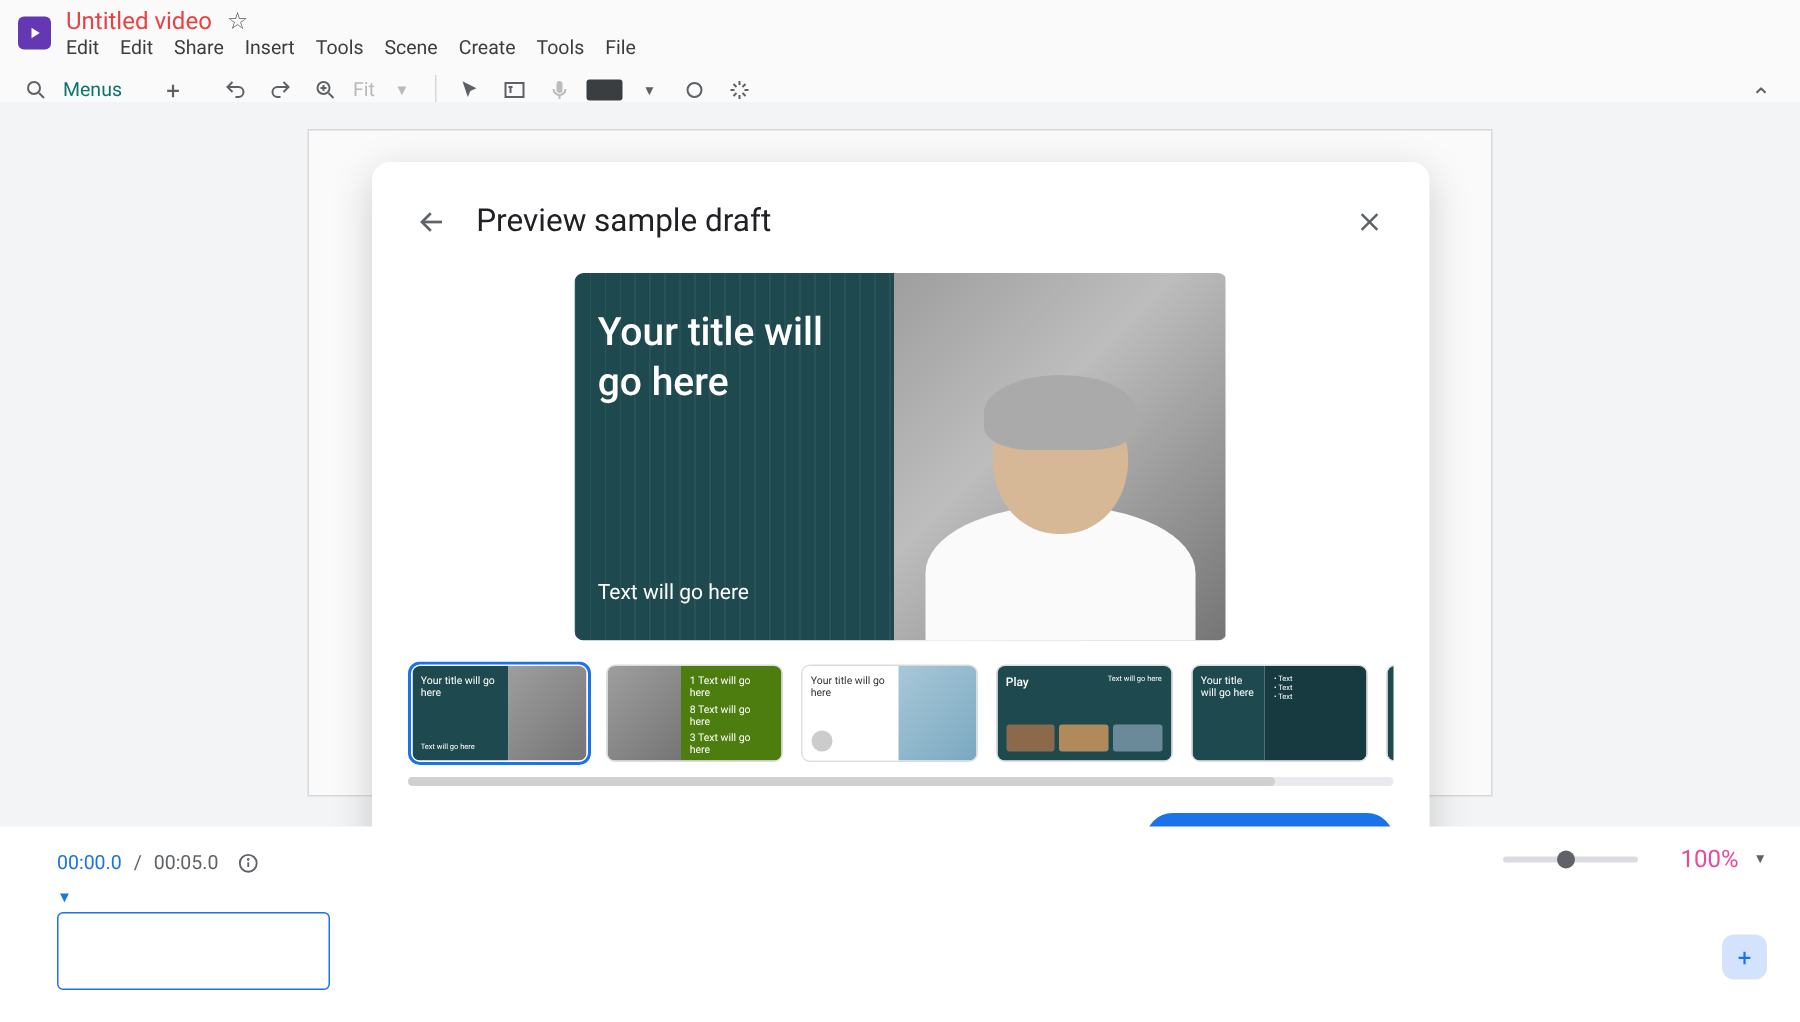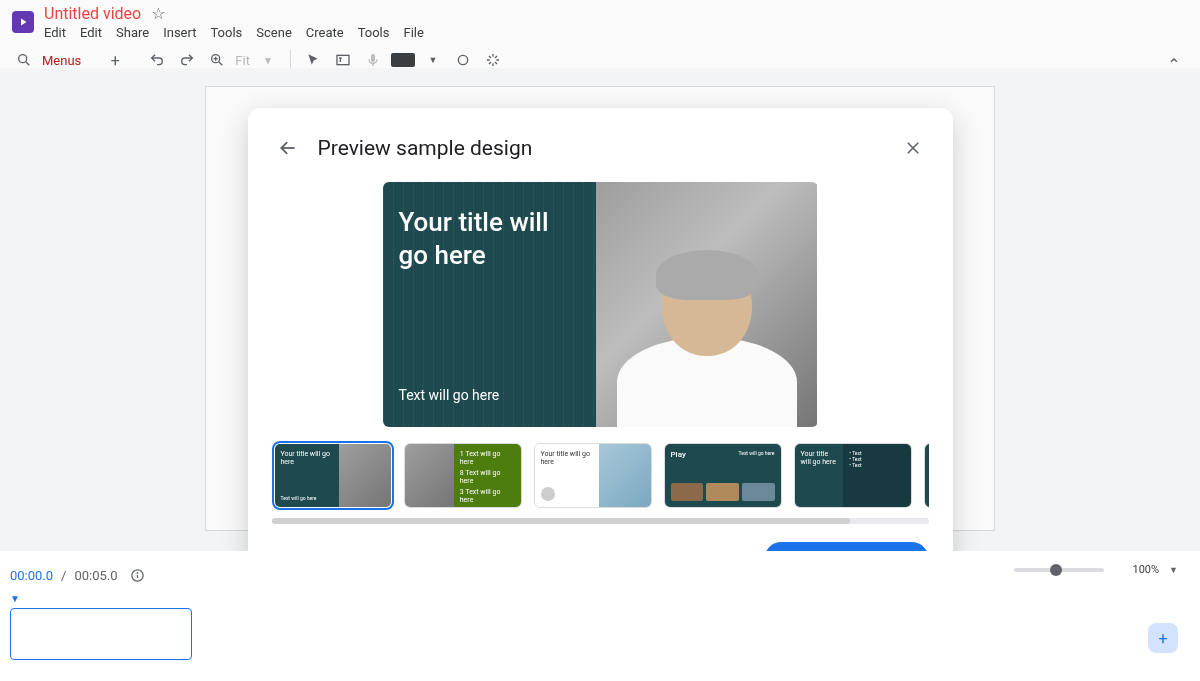--- a/index.html
+++ b/index.html
@@ -15,21 +15,21 @@
 .star { color: #5f6368; }
 .menubar { display: flex; gap: 14px; font-size: 13px; color: #3c4043; margin-top: 2px; }
 .topbar-right { display: flex; align-items: center; gap: 10px; }
 .btn-pill { border-radius: 20px; border: 1px solid #dadce0; padding: 6px 14px; font-size: 13px; display: flex; align-items: center; gap: 6px; cursor: pointer; background: #fff; }
 .btn-share { background: #c2e7ff; border: none; }
 .avatar { width: 30px; height: 30px; border-radius: 50%; background: radial-gradient(circle at 30% 30%, #f4b400, #db4437); }
 
 
 .toolbar { display: flex; align-items: center; padding: 4px 12px; gap: 6px; background: #fff; border-bottom: 1px solid #e8eaed; }
 .tool-icon { width: 24px; height: 24px; display: flex; align-items: center; justify-content: center; color: #5f6368; border-radius: 4px; }
-.tool-text { font-size: 13px; color: #b91c1c; }
+.tool-text { font-size: 13px; color: #0f766e; }
 .divider { width: 1px; height: 20px; background: #dadce0; margin: 0 4px; }
 .pill-dark { background: #3c4043; width: 24px; height: 14px; border-radius: 2px; }
 
 
 .canvas-area { position: absolute; top: 68px; left: 0; right: 0; bottom: 130px; background: #f8f9fa; display: flex; justify-content: center; padding-top: 18px; }
 .canvas { width: 790px; height: 445px; background: #fff; border: 1px solid #dadce0; }
 
 
 .modal-backdrop { position: absolute; inset: 0; background: rgba(0,0,0,0.02); display: flex; align-items: flex-start; justify-content: center; padding-top: 108px; }
 .modal { width: 705px; background: #fff; border-radius: 12px; box-shadow: 0 8px 28px rgba(0,0,0,0.18); padding: 24px 24px 18px; }
@@ -57,28 +57,28 @@
 .thumb-white { background: #fff; color: #333; }
 .thumb-full { width: 100%; flex-direction: column; padding: 6px; }
 .thumb-row { display: flex; gap: 4px; font-size: 6px; }
 .scroll-track { height: 6px; background: #e8eaed; border-radius: 3px; margin-top: 8px; }
 .scroll-thumb { width: 88%; height: 100%; background: #d0d0d0; border-radius: 3px; }
 
 .modal-footer { display: flex; justify-content: flex-end; margin-top: 14px; padding-top: 4px; }
 .btn-primary { background: #1a73e8; color: #fff; border: none; border-radius: 20px; padding: 10px 20px; font-size: 13px; cursor: pointer; }
 
 
-.timeline { position: absolute; bottom: 0; left: 0; right: 0; height: 130px; background: #fff; padding: 12px 10px; }
+.timeline { position: absolute; bottom: 0; left: 0; right: 0; height: 130px; background: #fff; padding: 12px 38px; }
 .time-row { display: flex; align-items: center; gap: 8px; font-size: 13px; }
 .time-cur { color: #1a73e8; }
 .time-tot { color: #5f6368; }
 .zoom-ctrl { position: absolute; right: 22px; top: 12px; display: flex; align-items: center; gap: 10px; }
 .slider { width: 90px; height: 4px; background: #dadce0; border-radius: 2px; position: relative; }
 .slider-dot { position: absolute; left: 40%; top: -4px; width: 12px; height: 12px; background: #5f6368; border-radius: 50%; }
-.zoom-label { font-size: 11px; color: #404040; margin-left: 18px; }
+.zoom-label { font-size: 16px; color: #ec4899; margin-left: 18px; }
 .marker { color: #1a73e8; font-size: 10px; margin-top: 6px; }
 .clip { width: 182px; height: 52px; border: 1.5px solid #1a73e8; border-radius: 4px; margin-top: 4px; }
 .fab { position: absolute; right: 22px; bottom: 28px; width: 30px; height: 30px; border-radius: 8px; background: #d3e3fd; display: flex; align-items: center; justify-content: center; color: #1a73e8; }
 .collapse-btn { position: absolute; right: 14px; top: 50px; color: #5f6368; }
 </style>
 </head>
 <body>
 
 <div class="topbar">
   <div class="logo">
@@ -181,21 +181,21 @@
 
 <div class="modal-backdrop">
   <div class="modal">
     <div class="modal-header">
       <div class="icon-btn">
         <svg width="20" height="20" viewBox="0 0 24 24" fill="none" stroke="#5f6368" stroke-width="2.2">
             <line x1="20" y1="12" x2="4" y2="12"></line>
             <polyline points="11 5 4 12 11 19"></polyline>
           </svg>
       </div>
-      <div class="modal-title">Preview sample design</div>
+      <div class="modal-title">Preview sample draft</div>
       <div class="icon-btn">
         <svg width="18" height="18" viewBox="0 0 24 24" fill="none" stroke="#5f6368" stroke-width="2.2">
             <line x1="5" y1="5" x2="19" y2="19"></line>
             <line x1="19" y1="5" x2="5" y2="19"></line>
           </svg>
       </div>
     </div>
 
     <div class="preview">
       <div class="preview-left">

